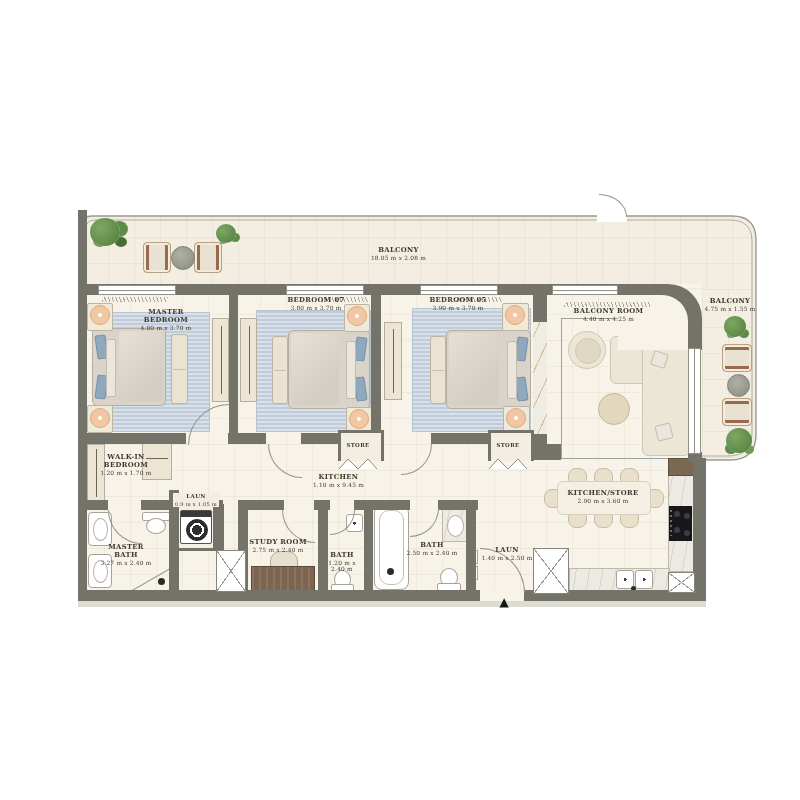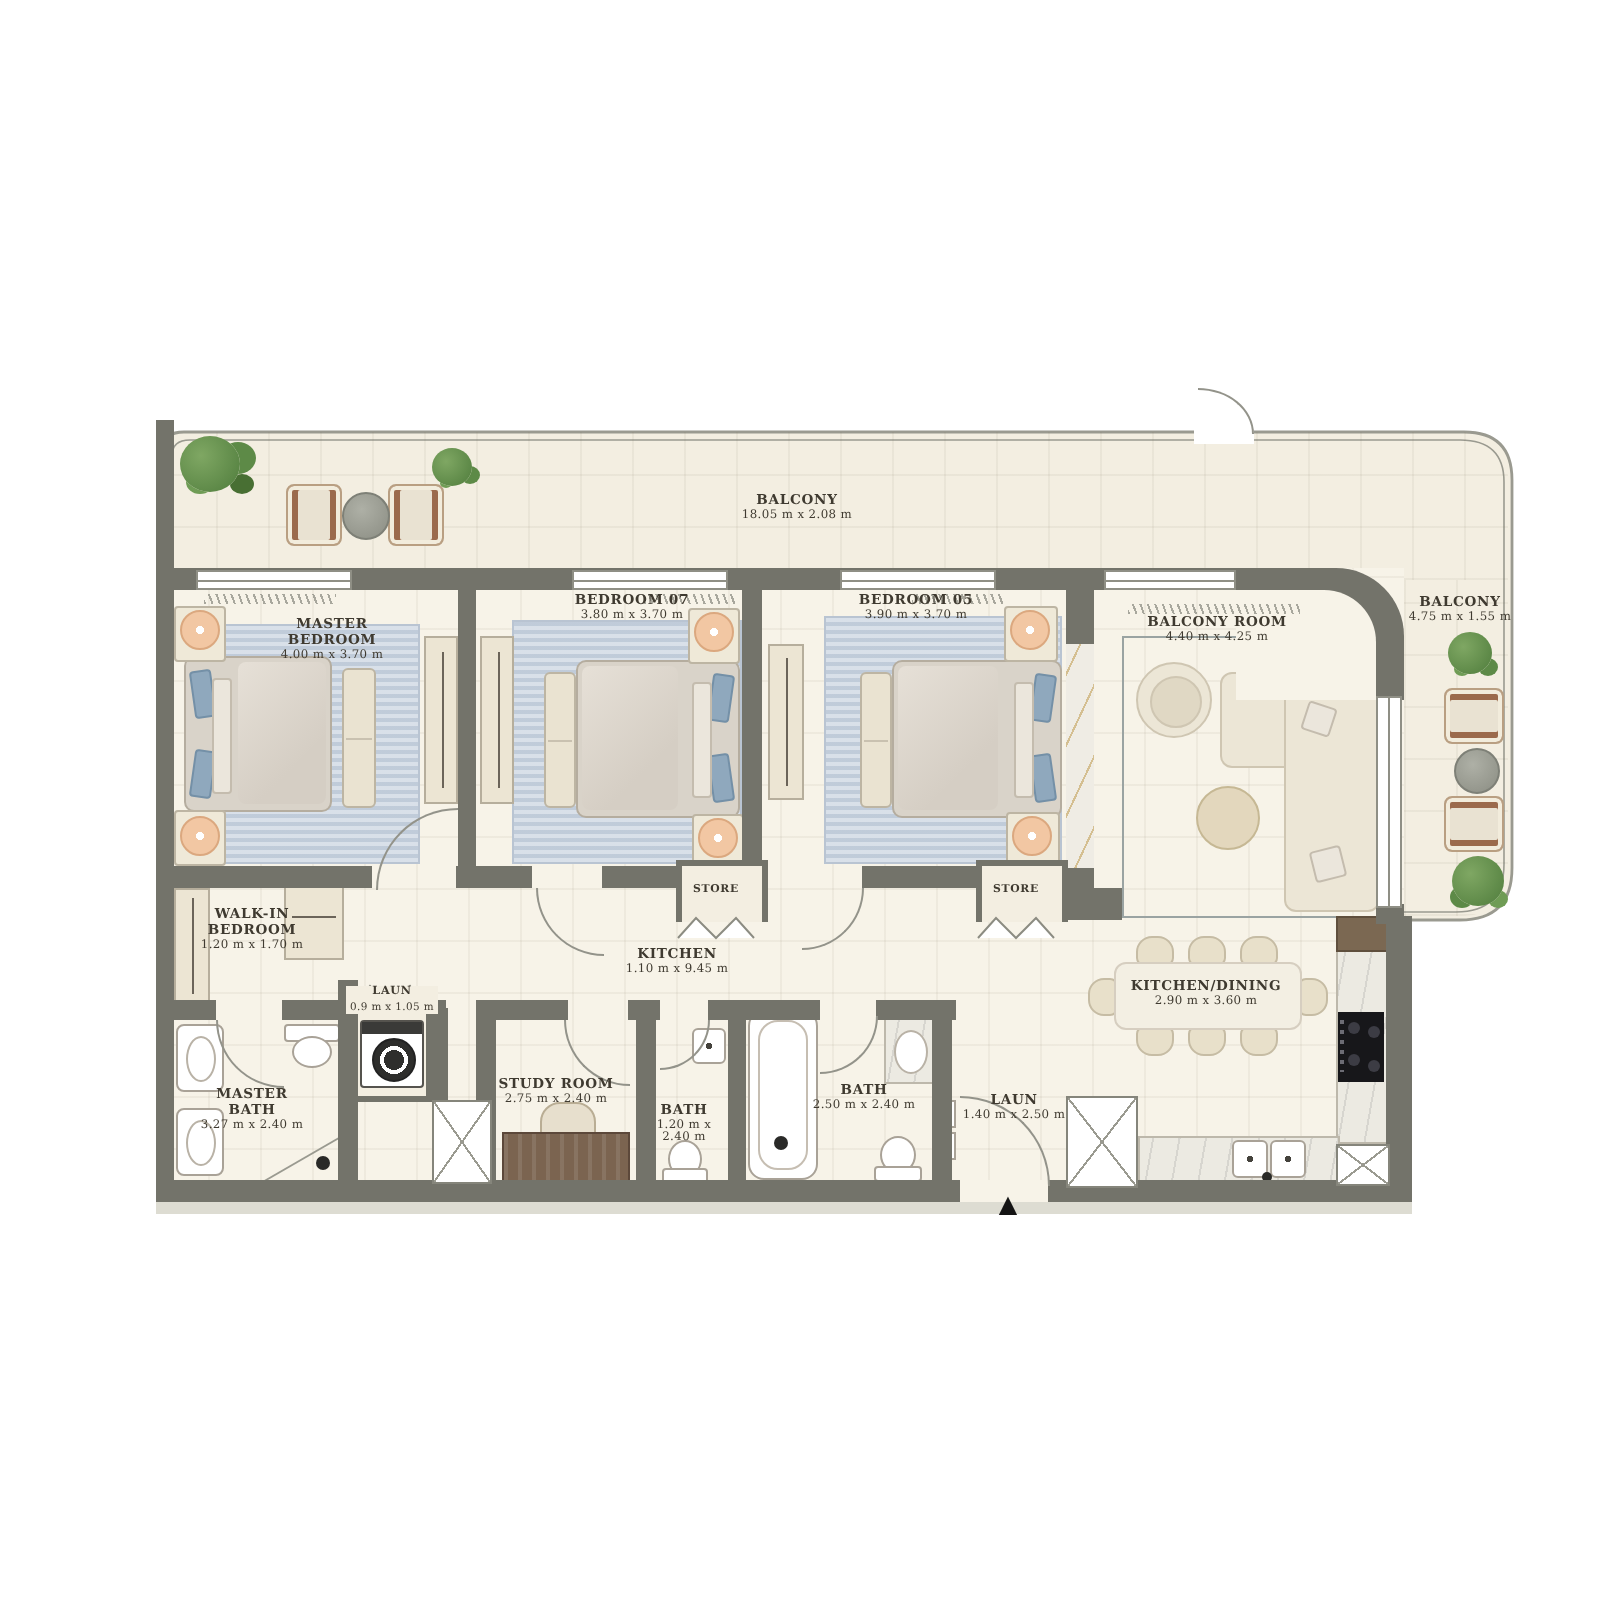--- a/index.html
+++ b/index.html
@@ -339,21 +339,21 @@
   </div>
   <div class="lbl" style="left:305px;top:551px;width:42px">
     <div class="lname">BATH</div>
     <div class="ldims">1.20 m x 2.40 m</div>
   </div>
   <div class="lbl" style="left:390px;top:541px;width:52px">
     <div class="lname">BATH</div>
     <div class="ldims">2.50 m x 2.40 m</div>
   </div>
   <div class="lbl" style="left:542px;top:489px;width:90px">
-    <div class="lname">KITCHEN/DINING</div>
+    <div class="lname">KITCHEN/STORE</div>
     <div class="ldims">2.90 m x 3.60 m</div>
   </div>
   <div class="lbl" style="left:462px;top:546px;width:58px">
     <div class="lname">LAUN</div>
     <div class="ldims">1.40 m x 2.50 m</div>
   </div>
 
   <div class="a" style="left:478px;top:595px;width:20px;text-align:center;font-size:12px;color:#141414;z-index:45;font-family:'DejaVu Sans',sans-serif">▲</div>
 </div>
 

